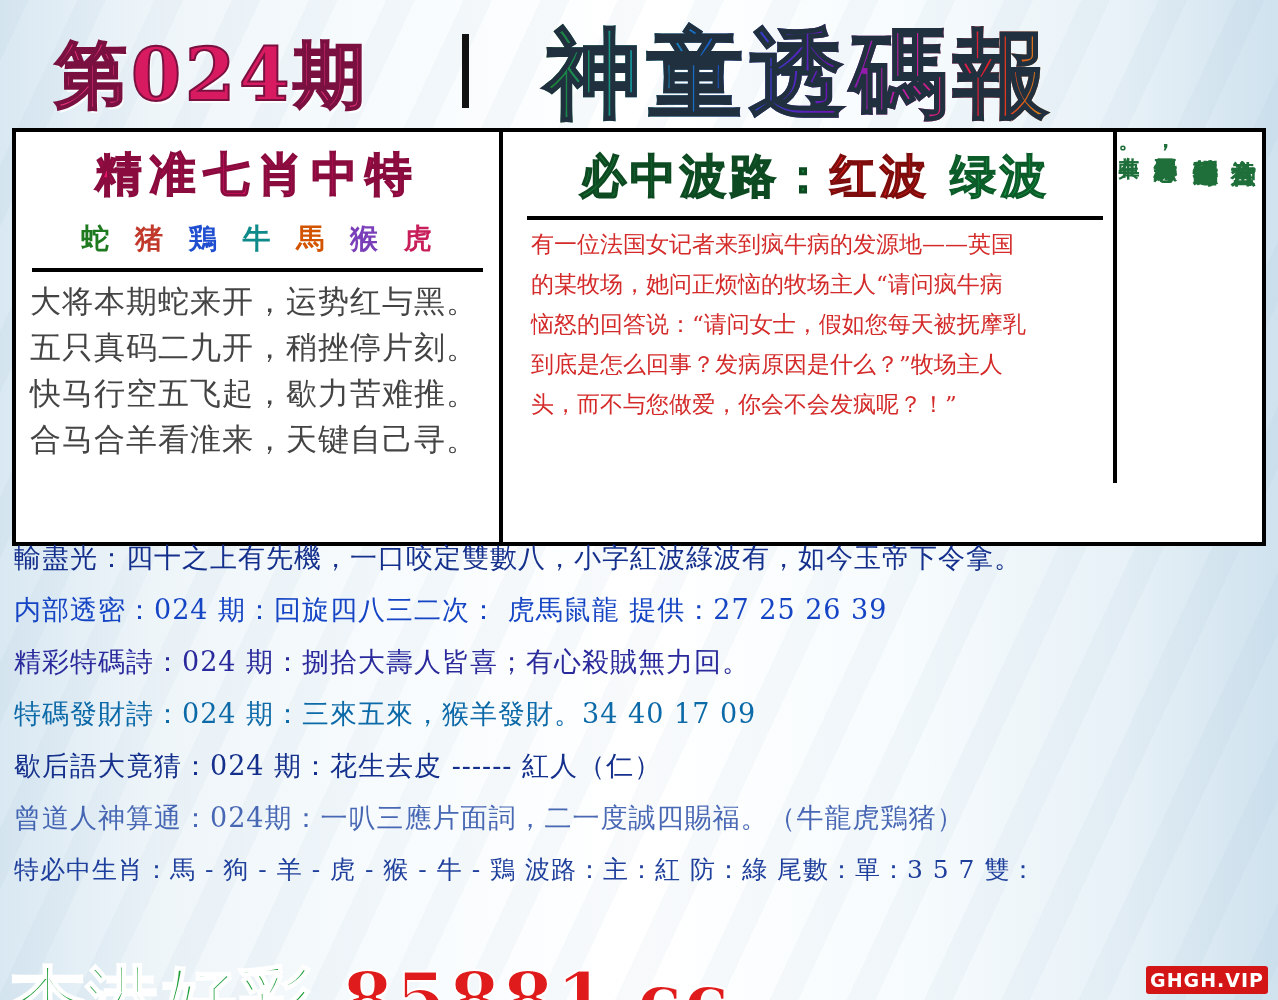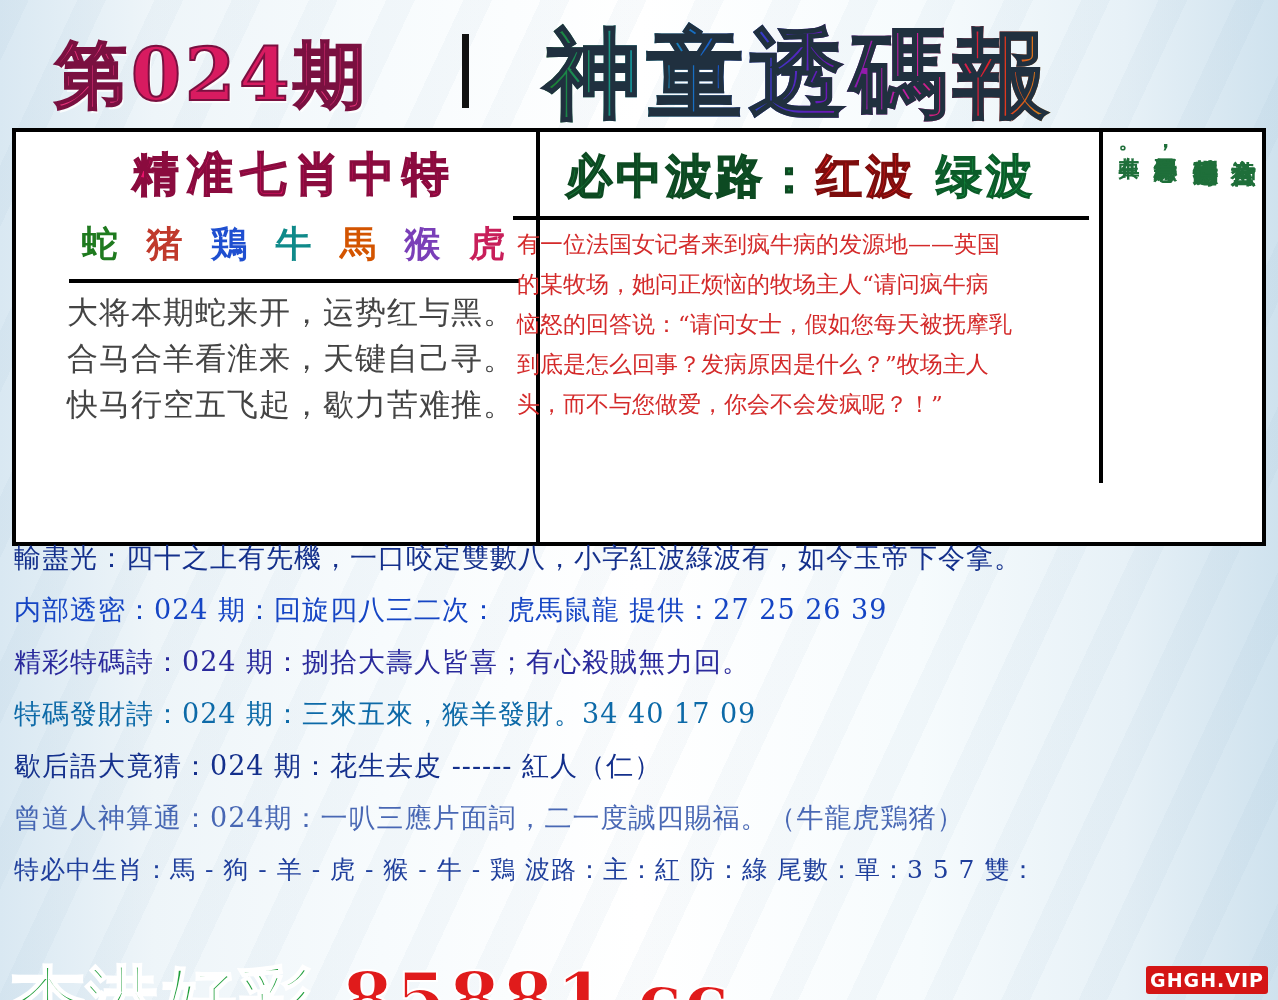--- a/index.html
+++ b/index.html
@@ -46,41 +46,41 @@
     white-space:nowrap;
   }
 
   
   .frame{
     position:absolute;left:12px;top:128px;width:1254px;height:418px;
     border:4px solid #000;background:#ffffff;box-sizing:border-box;
   }
   .col-left{
     position:absolute;left:0;top:0;width:487px;height:410px;
-    border-right:4px solid #000;box-sizing:border-box;margin-left:37px;
+    border-right:4px solid #000;box-sizing:border-box;
   }
   .col-mid{
-    position:absolute;left:487px;top:0;width:600px;height:351px;
+    position:absolute;left:501px;top:0;width:600px;height:351px;
     border-right:4px solid #000;box-sizing:border-box;
   }
   .col-right{
     position:absolute;left:1087px;top:0;width:159px;height:410px;box-sizing:border-box;
   }
 
   
   .l-head{
     margin:12px 0 0 0;text-align:center;
     font-family:"DejaVu Serif","Liberation Serif",serif;
     font-size:46px;font-weight:bold;letter-spacing:8px;
     color:#e8136b;-webkit-text-stroke:1.5px #8a0b3e;
   }
   .zodiac-row{
     margin-top:14px;text-align:center;white-space:nowrap;
     font-family:"DejaVu Serif","Liberation Serif",serif;
-    font-size:36px;font-weight:bold;letter-spacing:2px;
+    font-size:28px;font-weight:bold;letter-spacing:2px;
   }
   .zodiac-row span{margin:0 6px;}
   .z1{color:#1f7a1f;} .z2{color:#c0392b;} .z3{color:#1f4fd0;}
   .z4{color:#0f8a8a;} .z5{color:#d35400;} .z6{color:#7a3fb8;} .z7{color:#c81f5a;}
   .l-rule{height:4px;background:#000;margin:10px 16px 0 16px;}
   .poem{margin:6px 14px 0 14px;}
   .poem-line{
     font-family:"DejaVu Serif","Liberation Serif",serif;
     font-size:31px;letter-spacing:1px;line-height:46px;
     color:#444;white-space:nowrap;
@@ -169,22 +169,23 @@
         <span class="z2">猪</span>
         <span class="z3">鶏</span>
         <span class="z4">牛</span>
         <span class="z5">馬</span>
         <span class="z6">猴</span>
         <span class="z7">虎</span>
       </div>
       <div class="l-rule"></div>
       <div class="poem">
         <div class="poem-line">大将本期蛇来开，运势红与黑。</div>
+        <div class="poem-line">五只真码二九开，稍挫停片刻。</div>
+        <div class="poem-line">快马行空五飞起，歇力苦难推。</div>
         <div class="poem-line">合马合羊看淮来，天键自己寻。</div>
-        <div class="poem-line">快马行空五飞起，歇力苦难推。</div>
       </div>
     </div>
 
     <div class="col-mid">
       <div class="m-head"><span class="a">必中波路：</span><span class="b">红波</span>&nbsp;<span class="c">绿波</span></div>
       <div class="m-rule"></div>
       <div class="story">
         <div class="story-line">有一位法国女记者来到疯牛病的发源地——英国</div>
         <div class="story-line">的某牧场，她问正烦恼的牧场主人“请问疯牛病</div>
         <div class="story-line">恼怒的回答说：“请问女士，假如您每天被抚摩乳</div>

